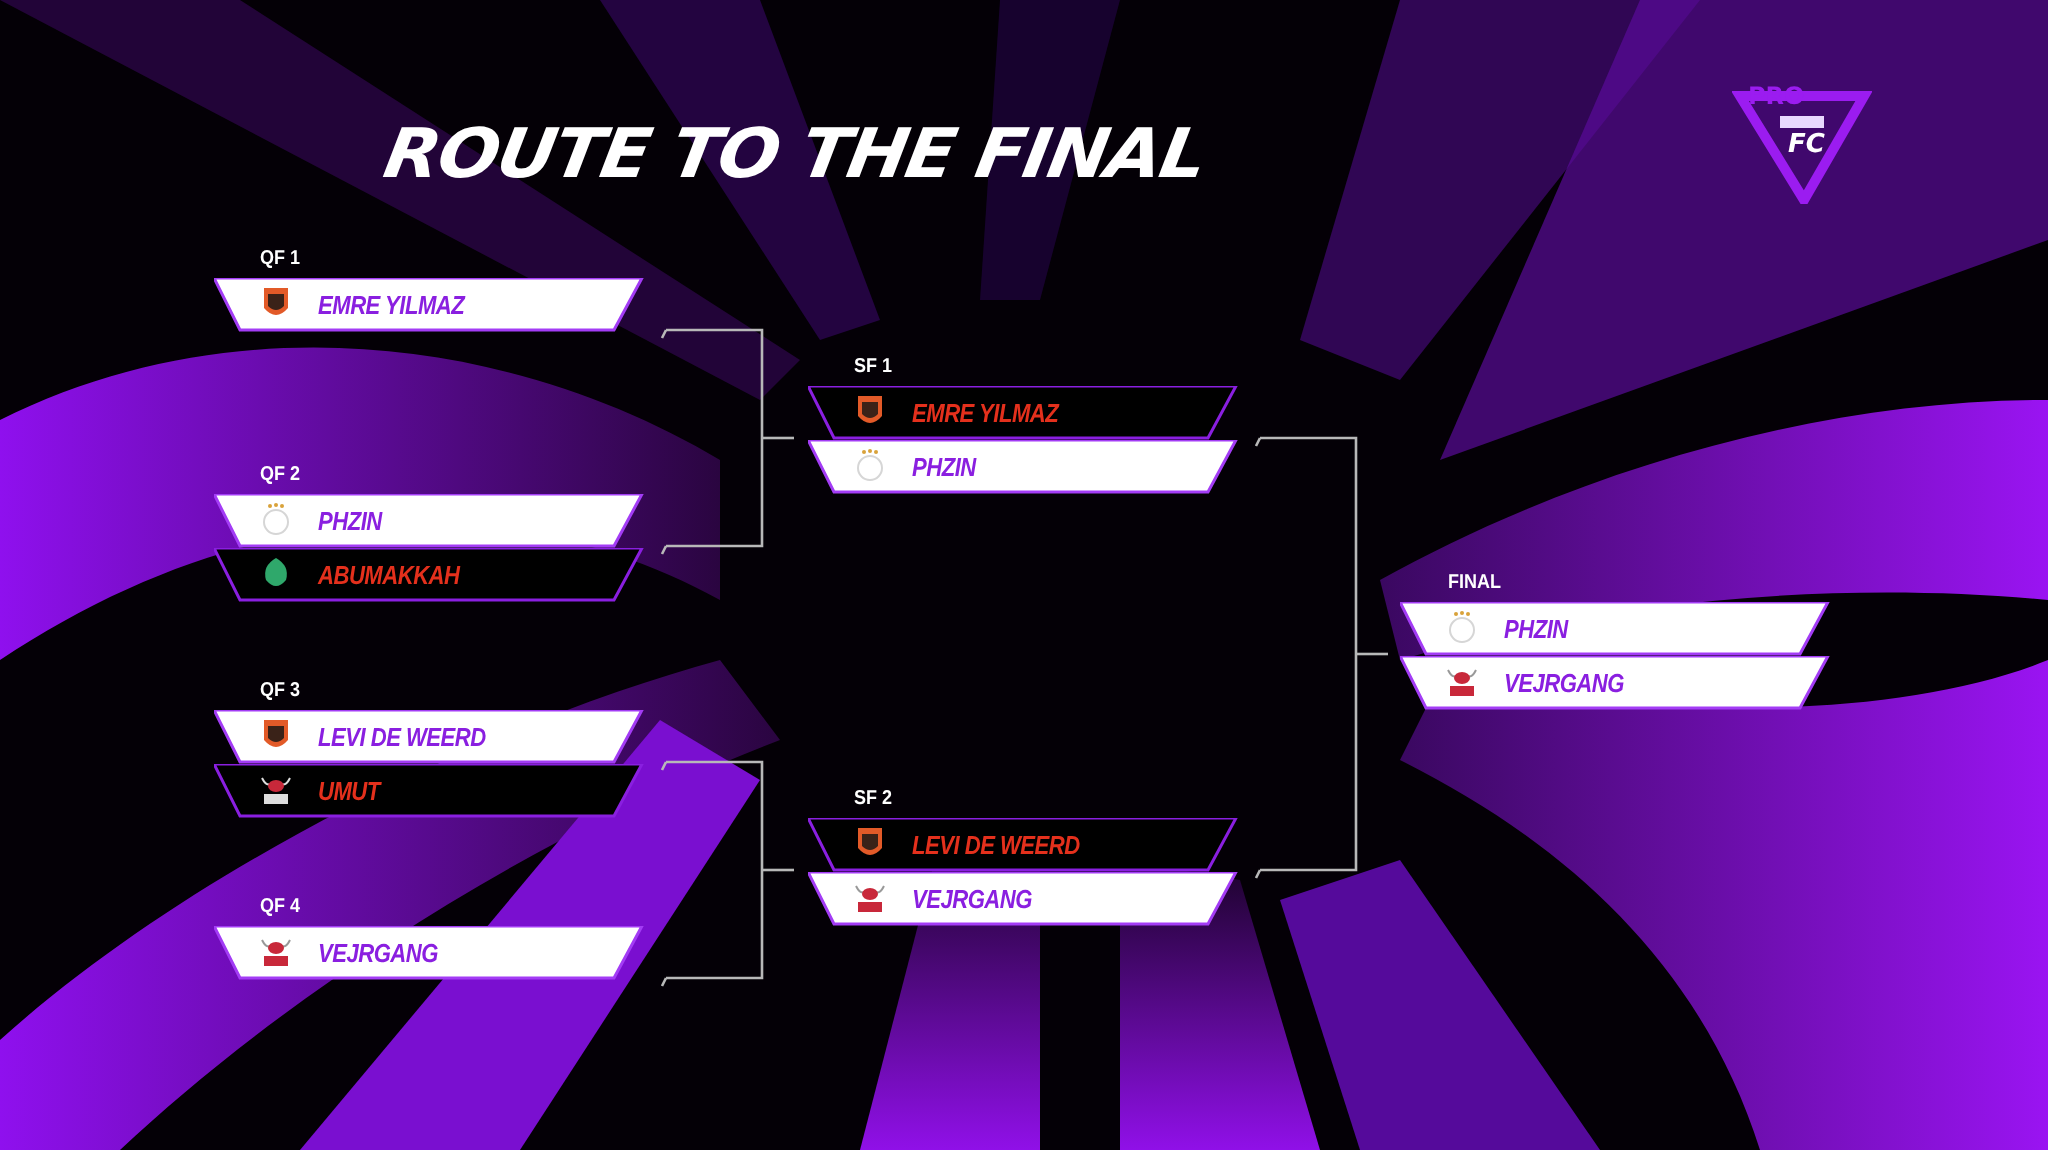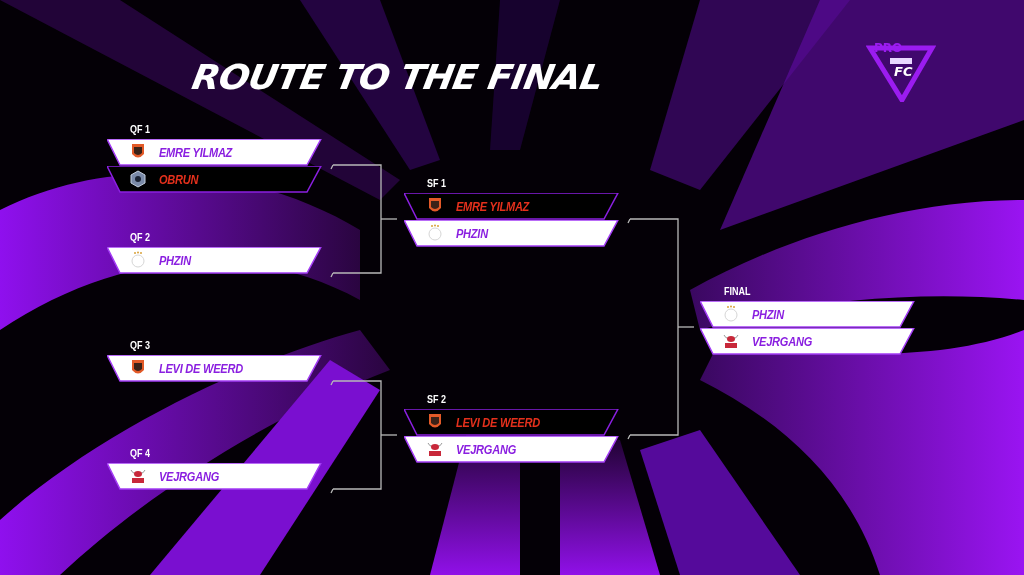--- a/index.html
+++ b/index.html
@@ -85,53 +85,63 @@
   <div class="card win" style="left:107px;top:139px">
     <svg class="shape" width="216" height="27">
         <polygon points="0,0 214,0 200,26 13,26" fill="#fff" stroke="#a33cf5" stroke-width="1.5"></polygon>
       </svg>
     <svg class="badge" viewBox="0 0 16 18">
         <path d="M2,1 H14 V11 Q8,18 2,11 Z" fill="#e25a28"></path>
         <path d="M4,4 H12 V10 Q8,14 4,10 Z" fill="#3a2218"></path>
       </svg>
     <span class="name">EMRE YILMAZ</span>
   </div>
-  <div class="card lose" style="left:107px;top:166px">
-    <svg class="shape" width="216" height="27">
-        <polygon points="0,0 214,0 200,26 13,26" fill="#000" stroke="#8a1fe0" stroke-width="1.5"></polygon>
-      </svg>
-    <svg class="badge" viewBox="0 0 16 18">
-        <polygon points="8,1 15,5 15,13 8,17 1,13 1,5" fill="#7a8aa8" stroke="#c5d0e0"></polygon>
-        <circle cx="8" cy="9" r="3" fill="#1a2233"></circle>
-      </svg>
-    <span class="name">OBRUN</span>
-  </div>
 
   <div class="card win" style="left:107px;top:247px">
     <svg class="shape" width="216" height="27">
         <polygon points="0,0 214,0 200,26 13,26" fill="#fff" stroke="#a33cf5" stroke-width="1.5"></polygon>
       </svg>
     <svg class="badge" viewBox="0 0 16 18">
         <circle cx="8" cy="10" r="6" fill="none" stroke="#d6d6d6"></circle>
         <circle cx="5" cy="2" r="1" fill="#d9a23a"></circle>
         <circle cx="8" cy="1.5" r="1" fill="#d9a23a"></circle>
         <circle cx="11" cy="2" r="1" fill="#d9a23a"></circle>
       </svg>
     <span class="name">PHZIN</span>
   </div>
+  <div class="card lose" style="left:107px;top:274px">
+    <svg class="shape" width="216" height="27">
+        <polygon points="0,0 214,0 200,26 13,26" fill="#000" stroke="#8a1fe0" stroke-width="1.5"></polygon>
+      </svg>
+    <svg class="badge" viewBox="0 0 16 18">
+        <path d="M8,1 Q15,5 13,12 Q8,18 3,12 Q1,5 8,1 Z" fill="#2fa86b"></path>
+      </svg>
+    <span class="name">ABUMAKKAH</span>
+  </div>
 
   <div class="card win" style="left:107px;top:355px">
     <svg class="shape" width="216" height="27">
         <polygon points="0,0 214,0 200,26 13,26" fill="#fff" stroke="#a33cf5" stroke-width="1.5"></polygon>
       </svg>
     <svg class="badge" viewBox="0 0 16 18">
         <path d="M2,1 H14 V11 Q8,18 2,11 Z" fill="#e25a28"></path>
         <path d="M4,4 H12 V10 Q8,14 4,10 Z" fill="#3a2218"></path>
       </svg>
     <span class="name">LEVI DE WEERD</span>
+  </div>
+  <div class="card lose" style="left:107px;top:382px">
+    <svg class="shape" width="216" height="27">
+        <polygon points="0,0 214,0 200,26 13,26" fill="#000" stroke="#8a1fe0" stroke-width="1.5"></polygon>
+      </svg>
+    <svg class="badge" viewBox="0 0 16 18">
+        <path d="M1,3 Q3,7 5,6 M15,3 Q13,7 11,6" stroke="#ddd" fill="none"></path>
+        <ellipse cx="8" cy="7" rx="4" ry="3" fill="#c8283a"></ellipse>
+        <rect x="2" y="11" width="12" height="5" fill="#ddd"></rect>
+      </svg>
+    <span class="name">UMUT</span>
   </div>
 
   <div class="card win" style="left:107px;top:463px">
     <svg class="shape" width="216" height="27">
         <polygon points="0,0 214,0 200,26 13,26" fill="#fff" stroke="#a33cf5" stroke-width="1.5"></polygon>
       </svg>
     <svg class="badge" viewBox="0 0 16 18">
         <path d="M1,3 Q3,7 5,6 M15,3 Q13,7 11,6" stroke="#999" fill="none"></path>
         <ellipse cx="8" cy="7" rx="4" ry="3" fill="#c8283a"></ellipse>
         <rect x="2" y="11" width="12" height="5" fill="#c8283a"></rect>

